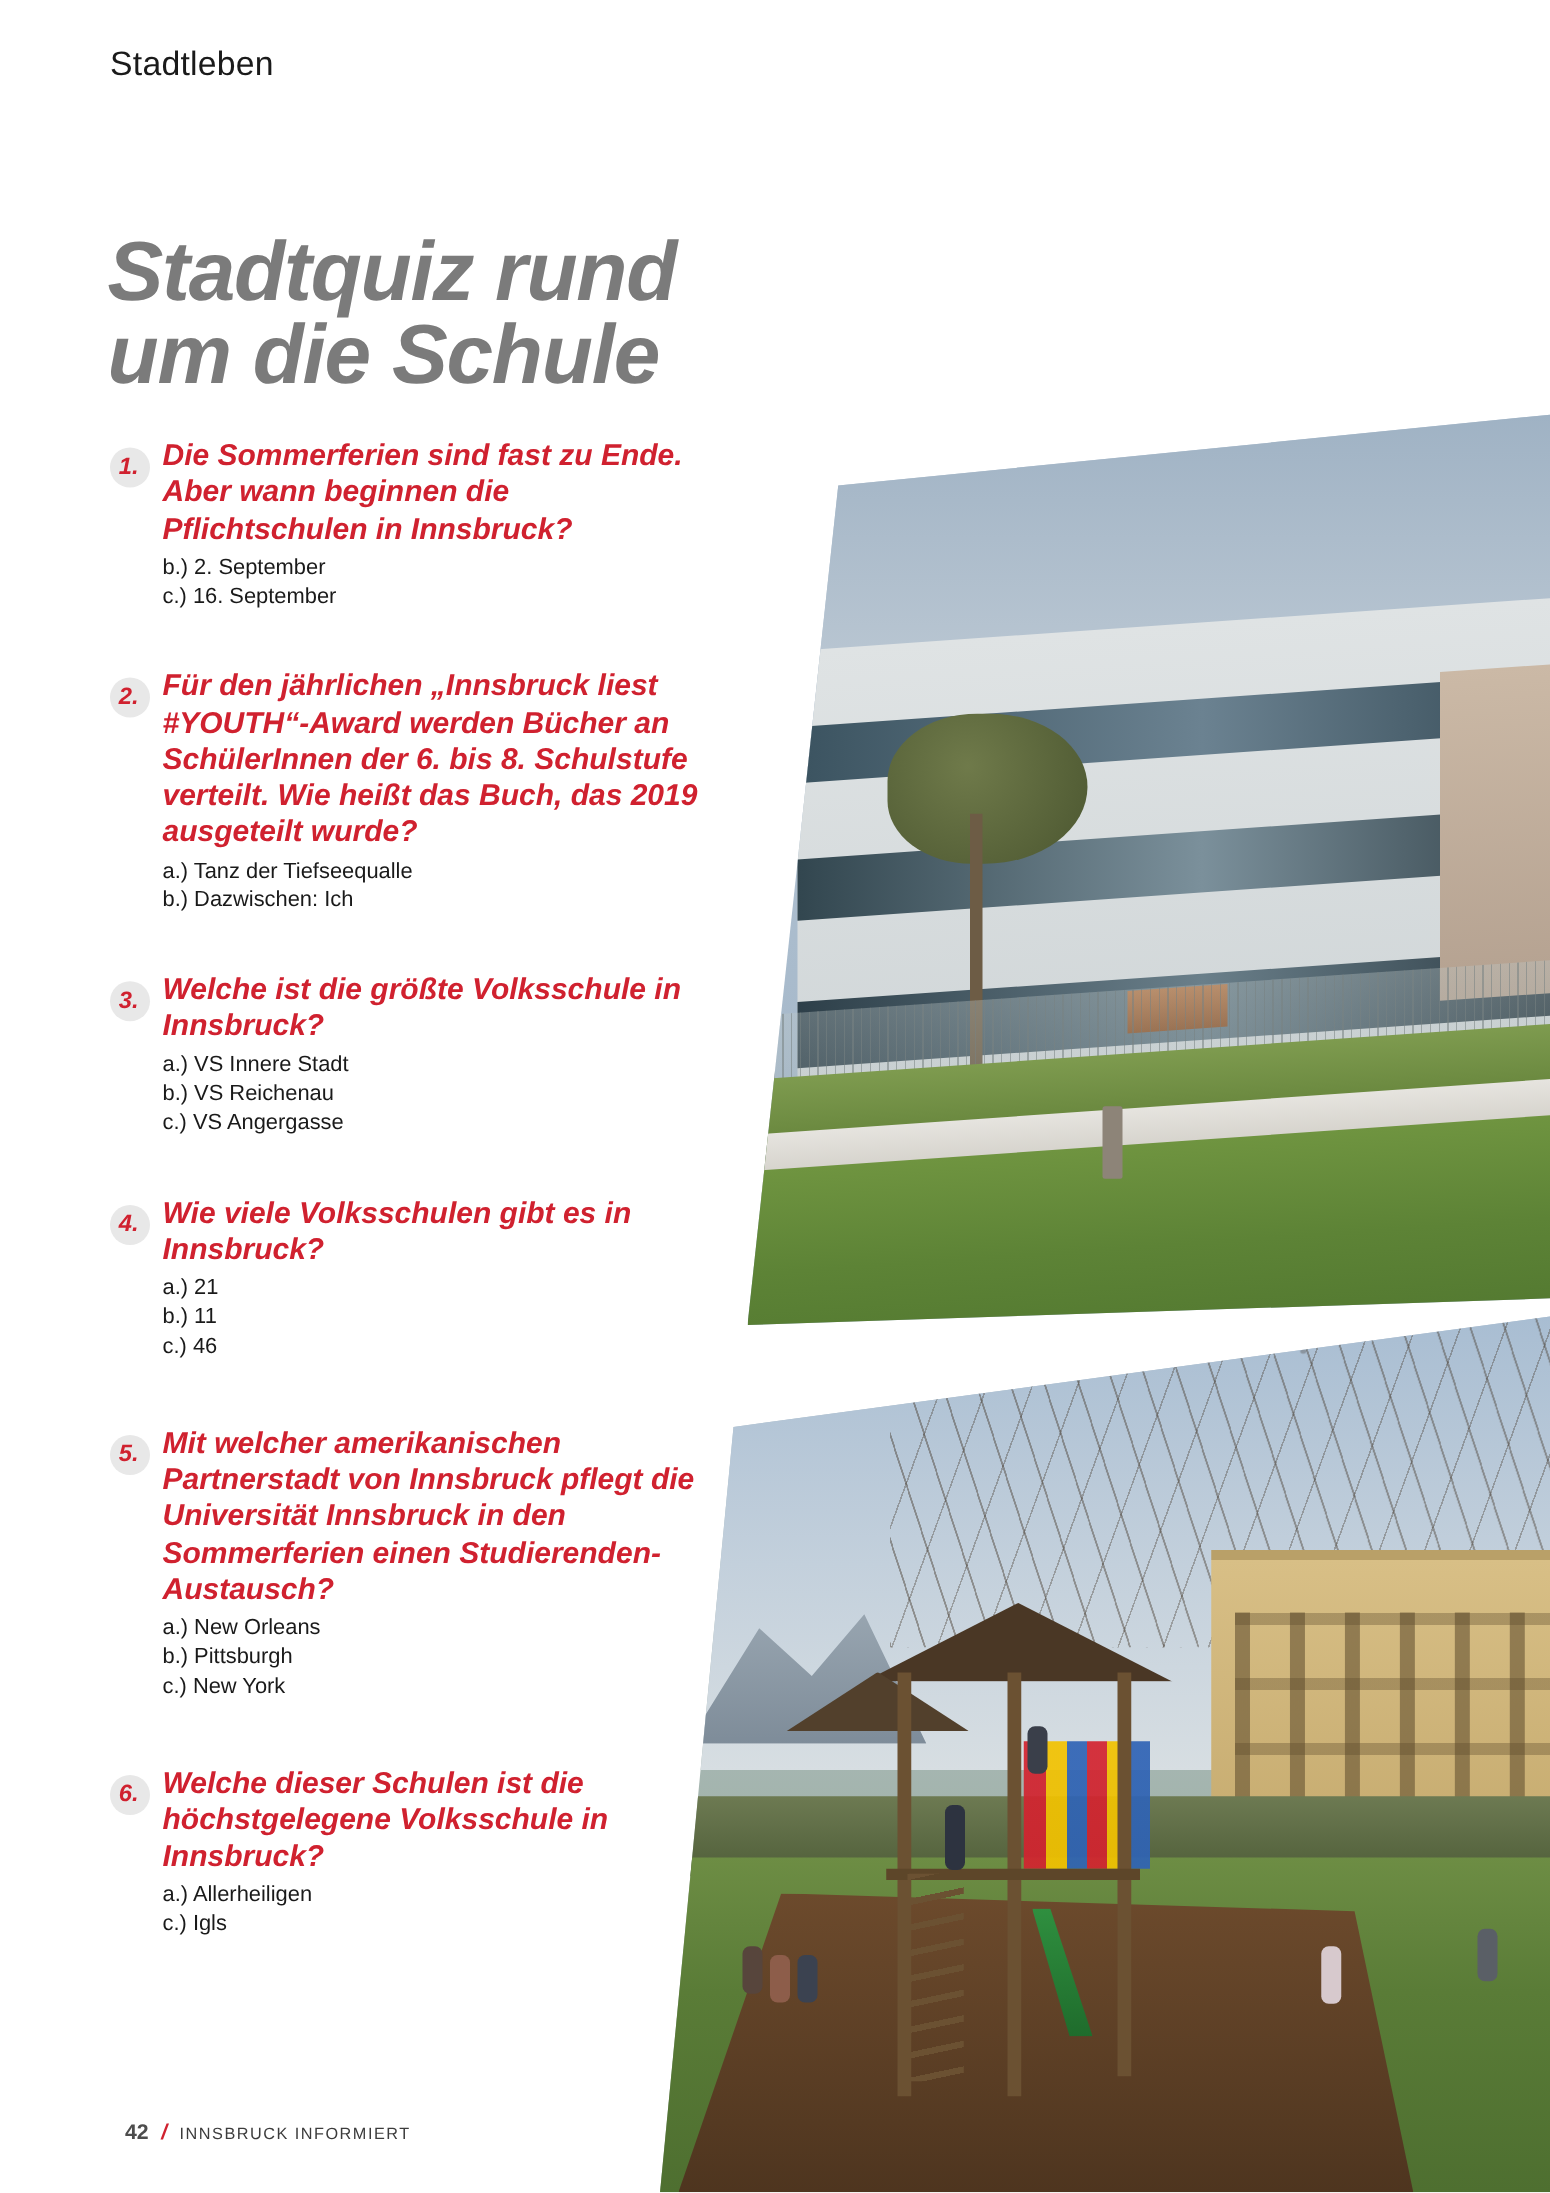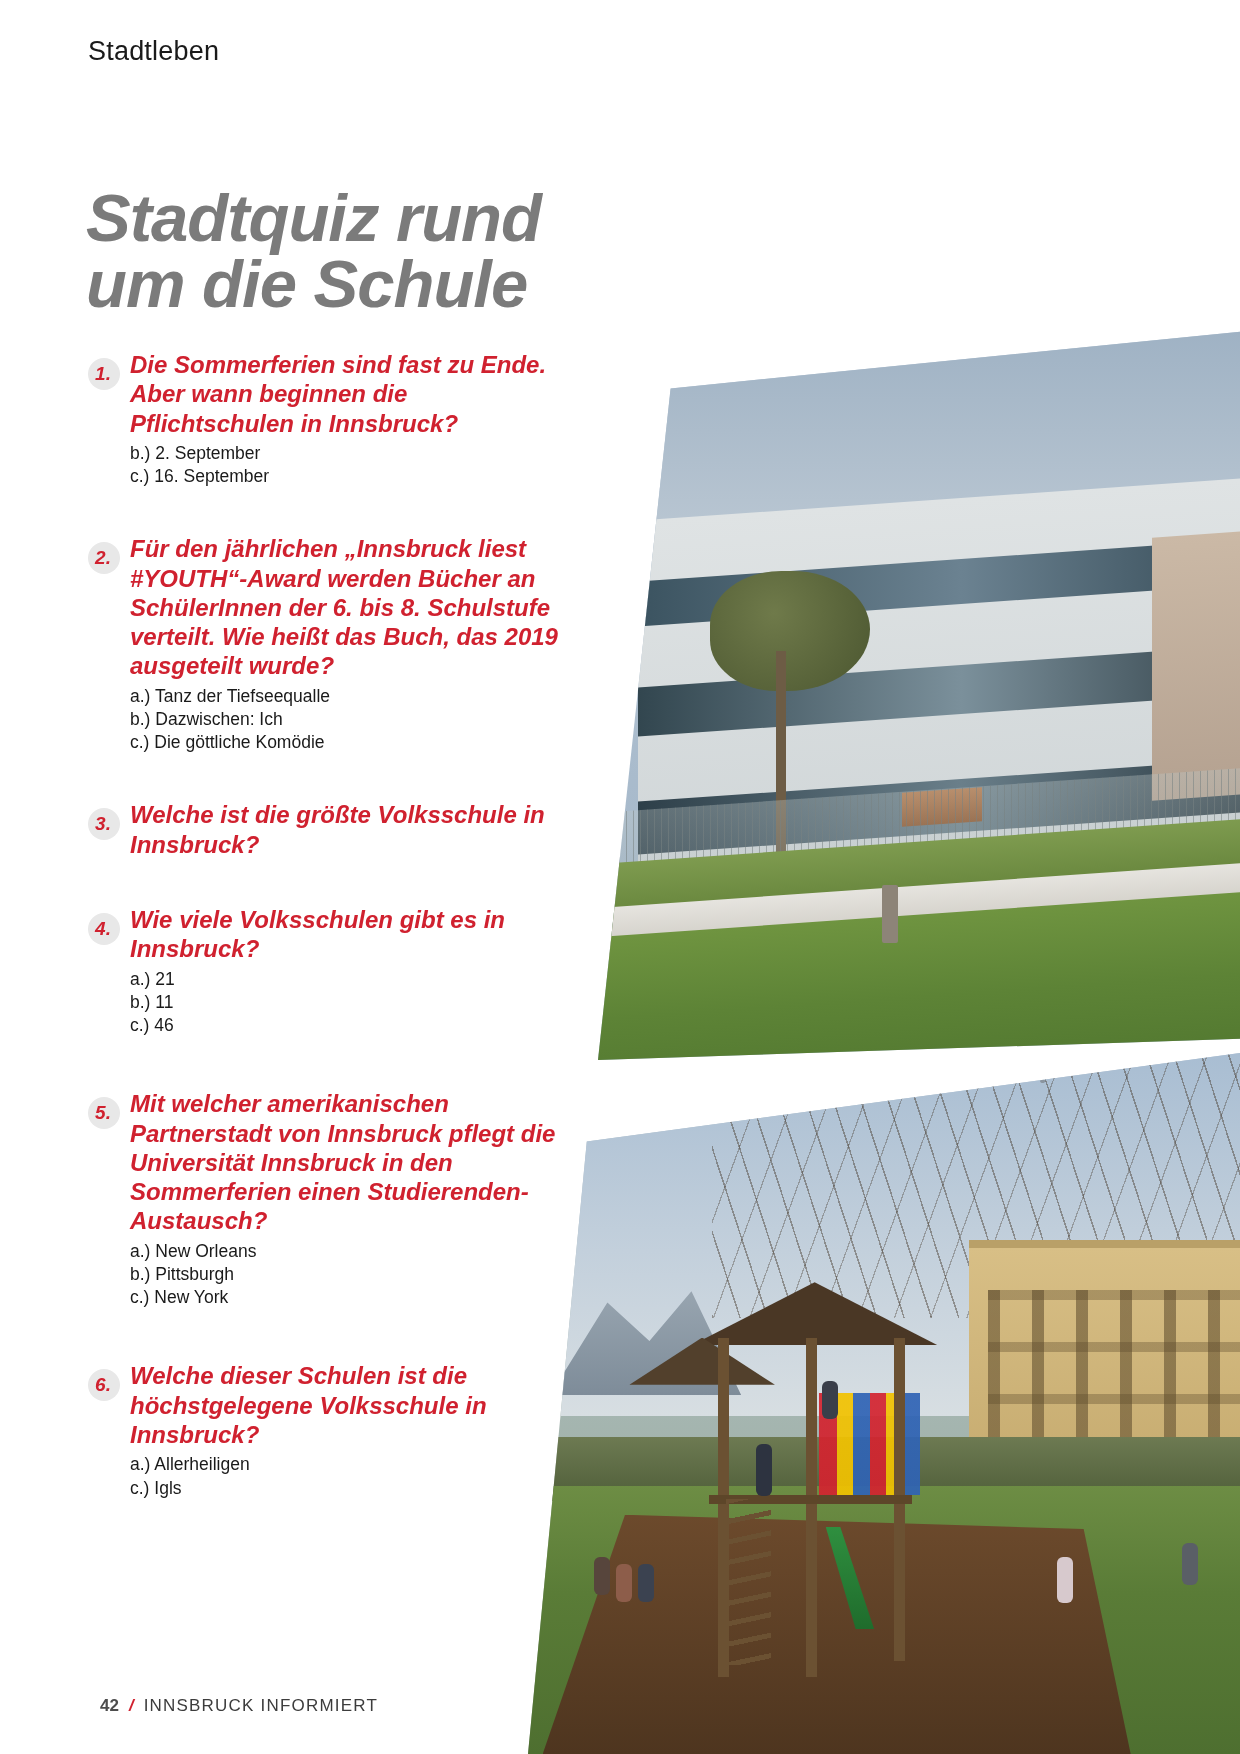--- a/index.html
+++ b/index.html
@@ -115,21 +115,21 @@
     color: #4d4d4d;
     font-weight: bold;
   }
   .footer-slash {
     color: #d0212f;
     font-weight: bold;
     font-style: italic;
     font-size: 17px;
   }
   .footer-text {
-    font-size: 17px;
+    font-size: 13px;
     letter-spacing: 1.2px;
     color: #3c3c3c;
   }
 
   
   .photo {
     position: absolute;
     overflow: hidden;
   }
 
@@ -425,27 +425,31 @@
         <li>c.) 16. September</li>
       </ul>
     </div>
 
     <div class="q-item gap-lg">
       <div class="q-num">2.</div>
       <p class="q-text">Für den jährlichen „Innsbruck liest #YOUTH“-Award werden Bücher an SchülerInnen der 6. bis 8. Schulstufe verteilt. Wie heißt das Buch, das 2019 ausgeteilt wurde?</p>
       <ul class="q-answers">
         <li>a.) Tanz der Tiefseequalle</li>
         <li>b.) Dazwischen: Ich</li>
-        <li>c.) Die göttliche Komödie</li>
       </ul>
     </div>
 
     <div class="q-item gap-lg">
       <div class="q-num">3.</div>
       <p class="q-text">Welche ist die größte Volksschule in Innsbruck?</p>
+      <ul class="q-answers">
+        <li>a.) VS Innere Stadt</li>
+        <li>b.) VS Reichenau</li>
+        <li>c.) VS Angergasse</li>
+      </ul>
     </div>
 
     <div class="q-item gap-xl">
       <div class="q-num">4.</div>
       <p class="q-text">Wie viele Volksschulen gibt es in Innsbruck?</p>
       <ul class="q-answers">
         <li>a.) 21</li>
         <li>b.) 11</li>
         <li>c.) 46</li>
       </ul>

